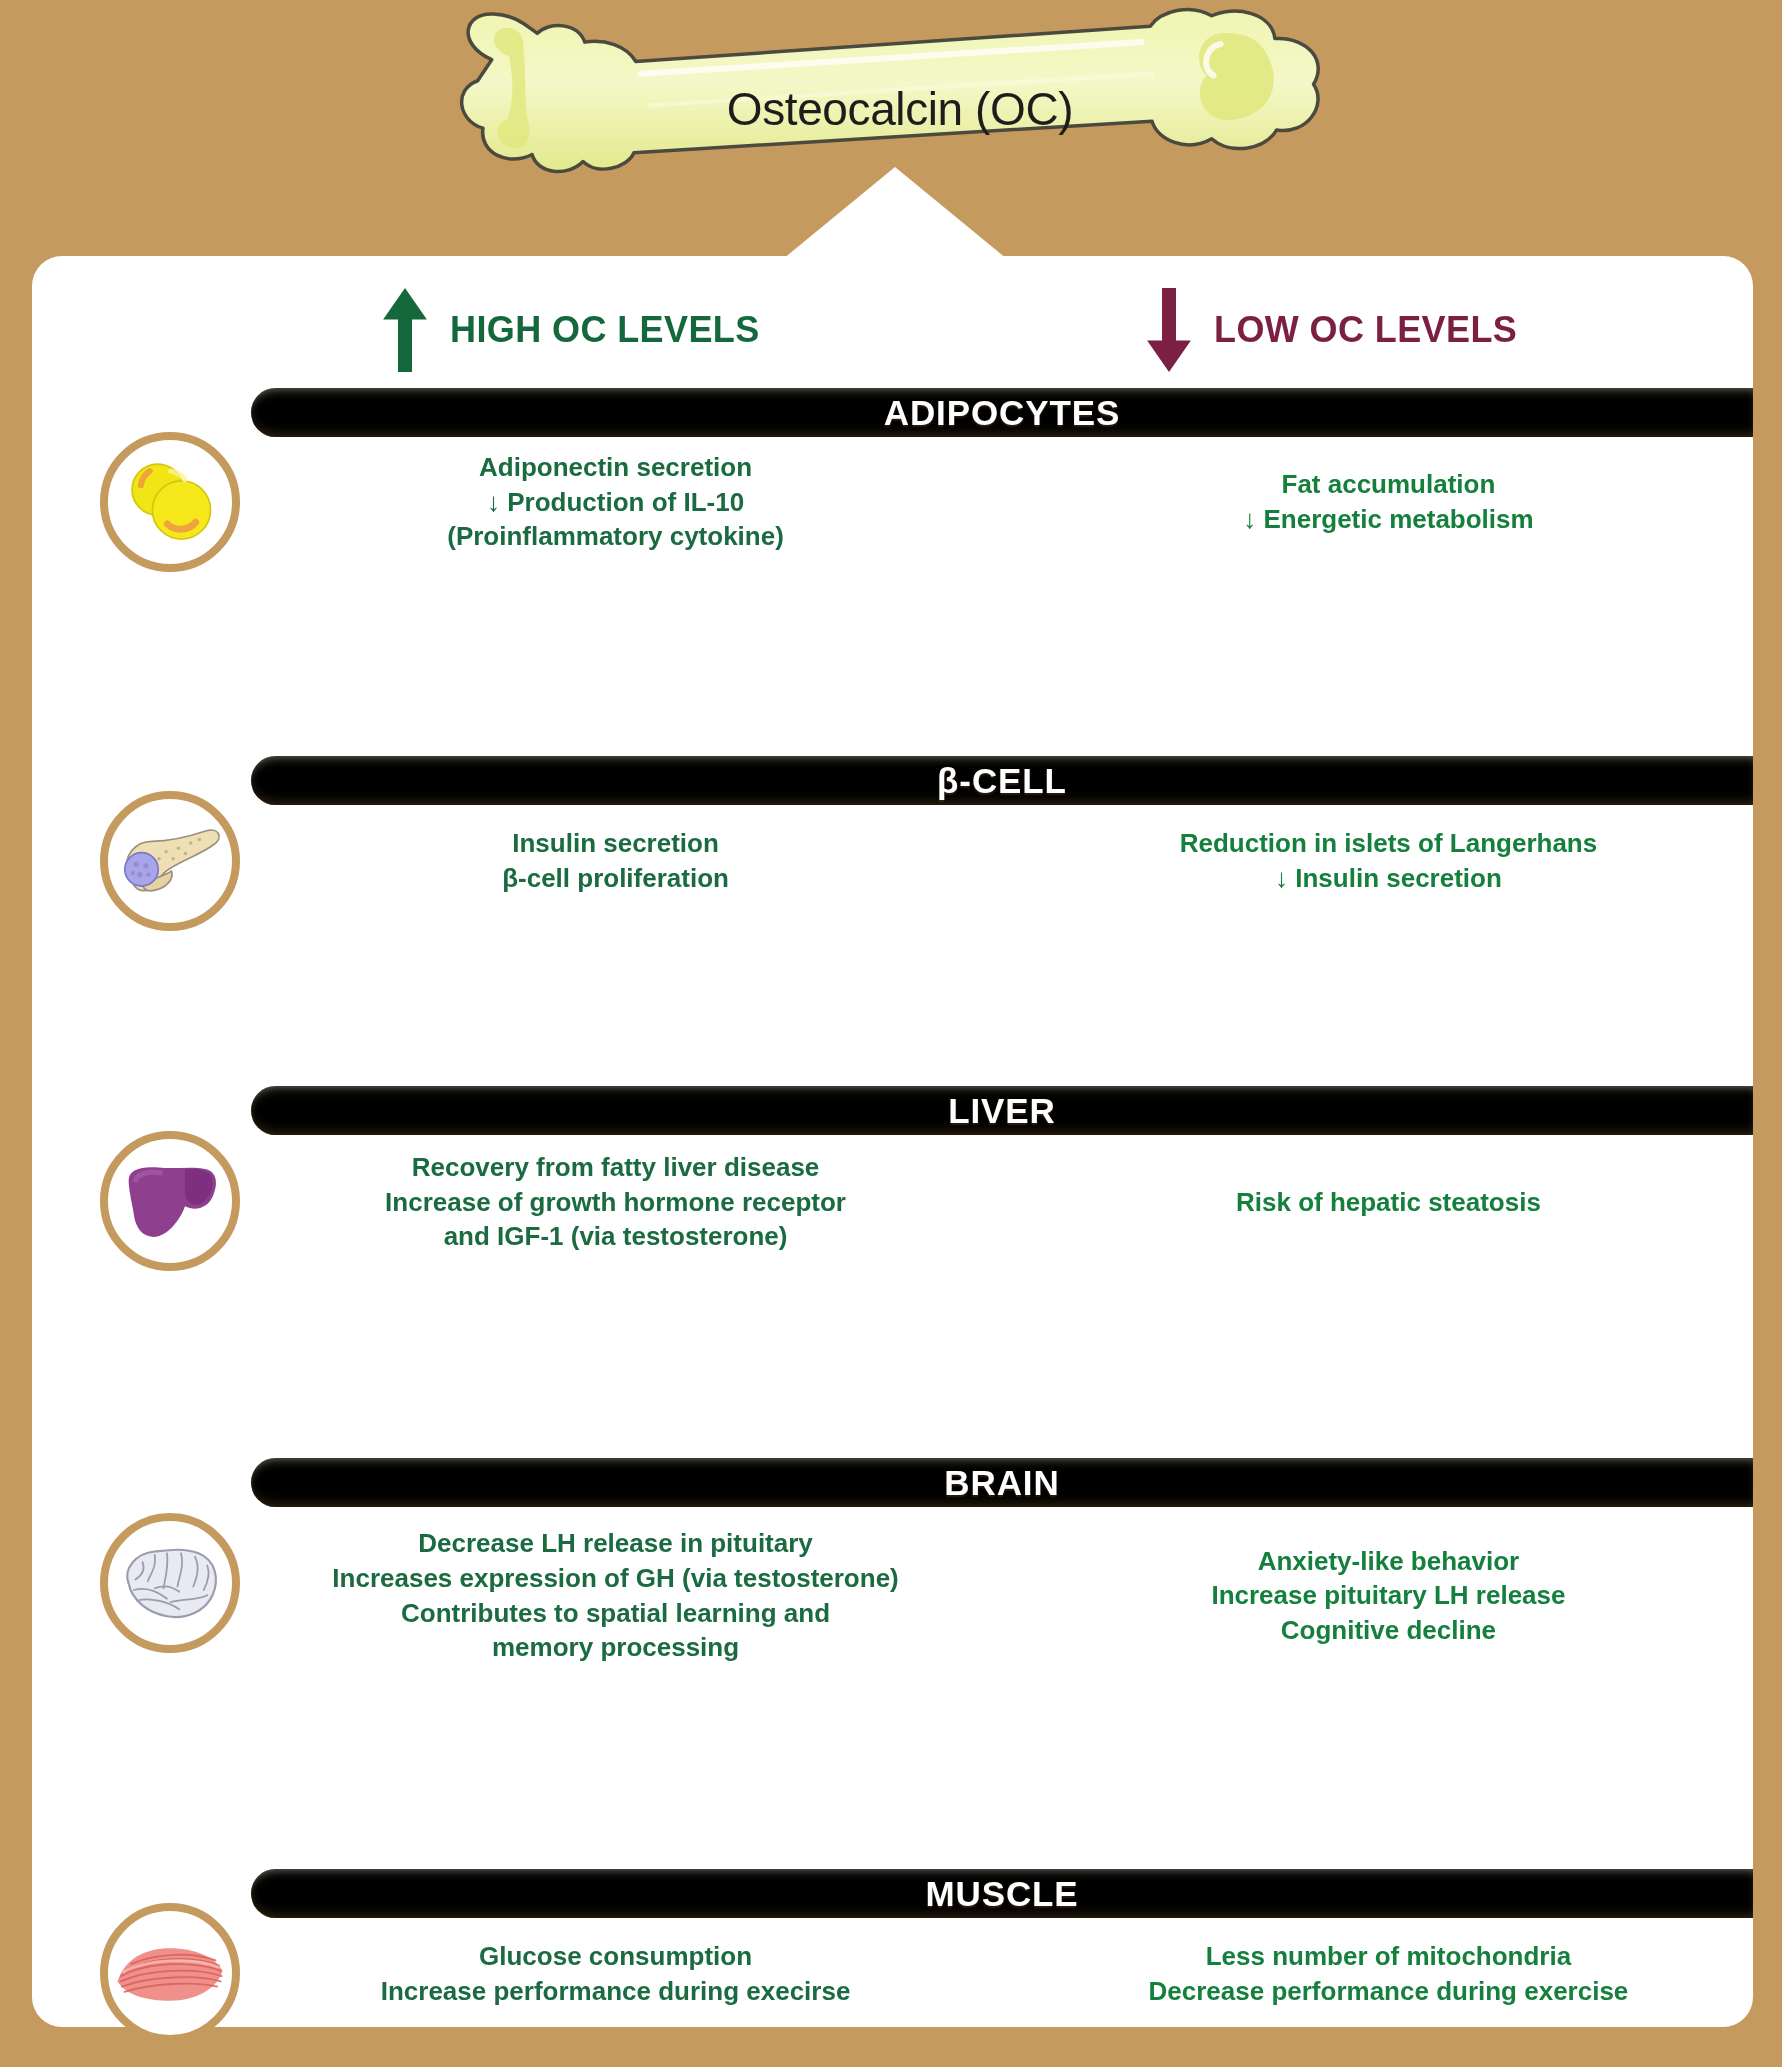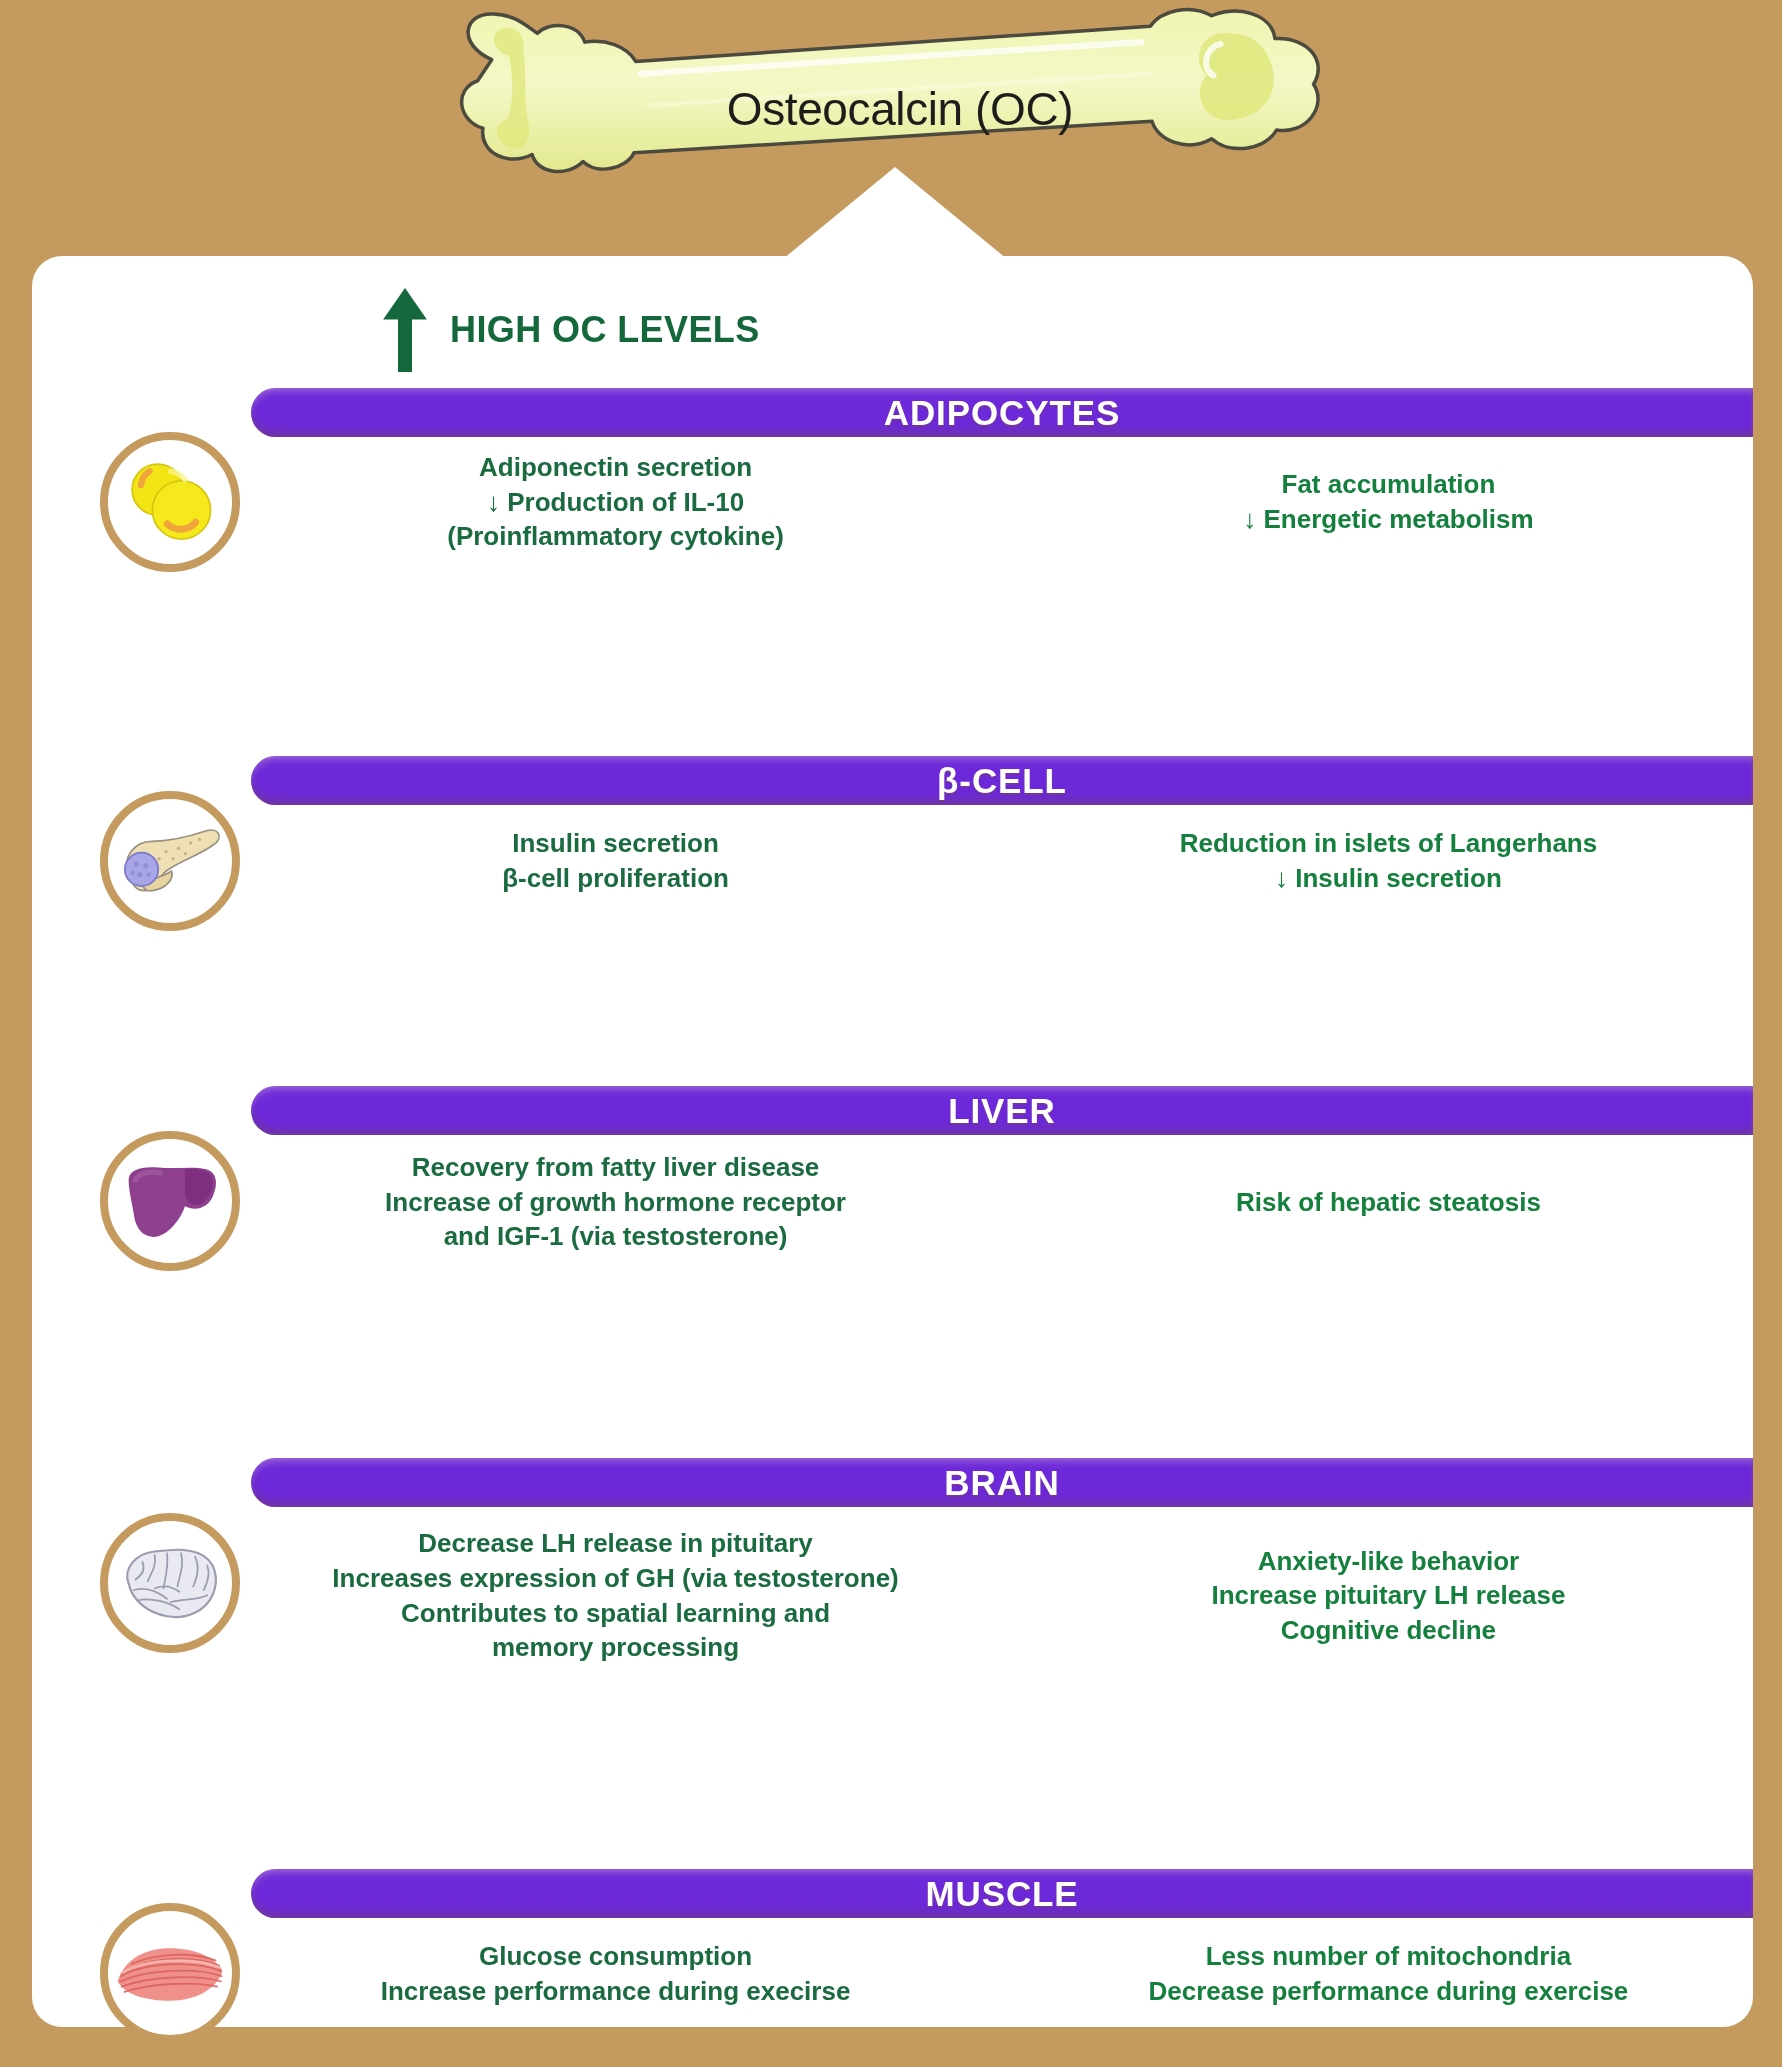--- a/index.html
+++ b/index.html
@@ -94,21 +94,21 @@
     top: 132px;
     width: 100%;
   }
   .section { position: relative; }
 
   .section-bar {
     position: absolute;
     left: 219px;
     width: 1502px;
     height: 49px;
-    background: #6d28d9;
+    background: #000000;
     border-radius: 24.6px 0 0 24.6px;
     box-shadow: inset 0 -8px 12.3px -7px rgba(120,84,38,0.55),
                 inset 0 7px 10.5px -7px rgba(255,240,214,0.55);
     display: flex;
     align-items: center;
     justify-content: center;
   }
   .section-title {
     color: #ffffff;
     font-size: 35px;
@@ -192,20 +192,26 @@
 
     <div class="legend">
 
       <div class="legend-item legend-high">
         <svg class="arrow-svg" width="44" height="84" viewBox="0 0 50 96" xmlns="http://www.w3.org/2000/svg">
           <polygon points="25,0 50,36 33,36 33,96 17,96 17,36 0,36" fill="#14683c"></polygon>
         </svg>
         <span class="legend-text">HIGH  OC LEVELS</span>
       </div>
 
+      <div class="legend-item legend-low">
+        <svg class="arrow-svg" width="44" height="84" viewBox="0 0 50 96" xmlns="http://www.w3.org/2000/svg">
+          <polygon points="25,96 0,60 17,60 17,0 33,0 33,60 50,60" fill="#7b1f43"></polygon>
+        </svg>
+        <span class="legend-text">LOW OC LEVELS</span>
+      </div>
 
     </div>
 
     <div class="sections" id="sections">
         <div class="section" style="height: 184px;">
           <div class="section-bar" style="top: 0px;">
             <div class="section-title">ADIPOCYTES</div>
           </div>
           <div class="section-body" style="top: 49px; height: 130px; align-items: center;">
             <div class="col col-high">

